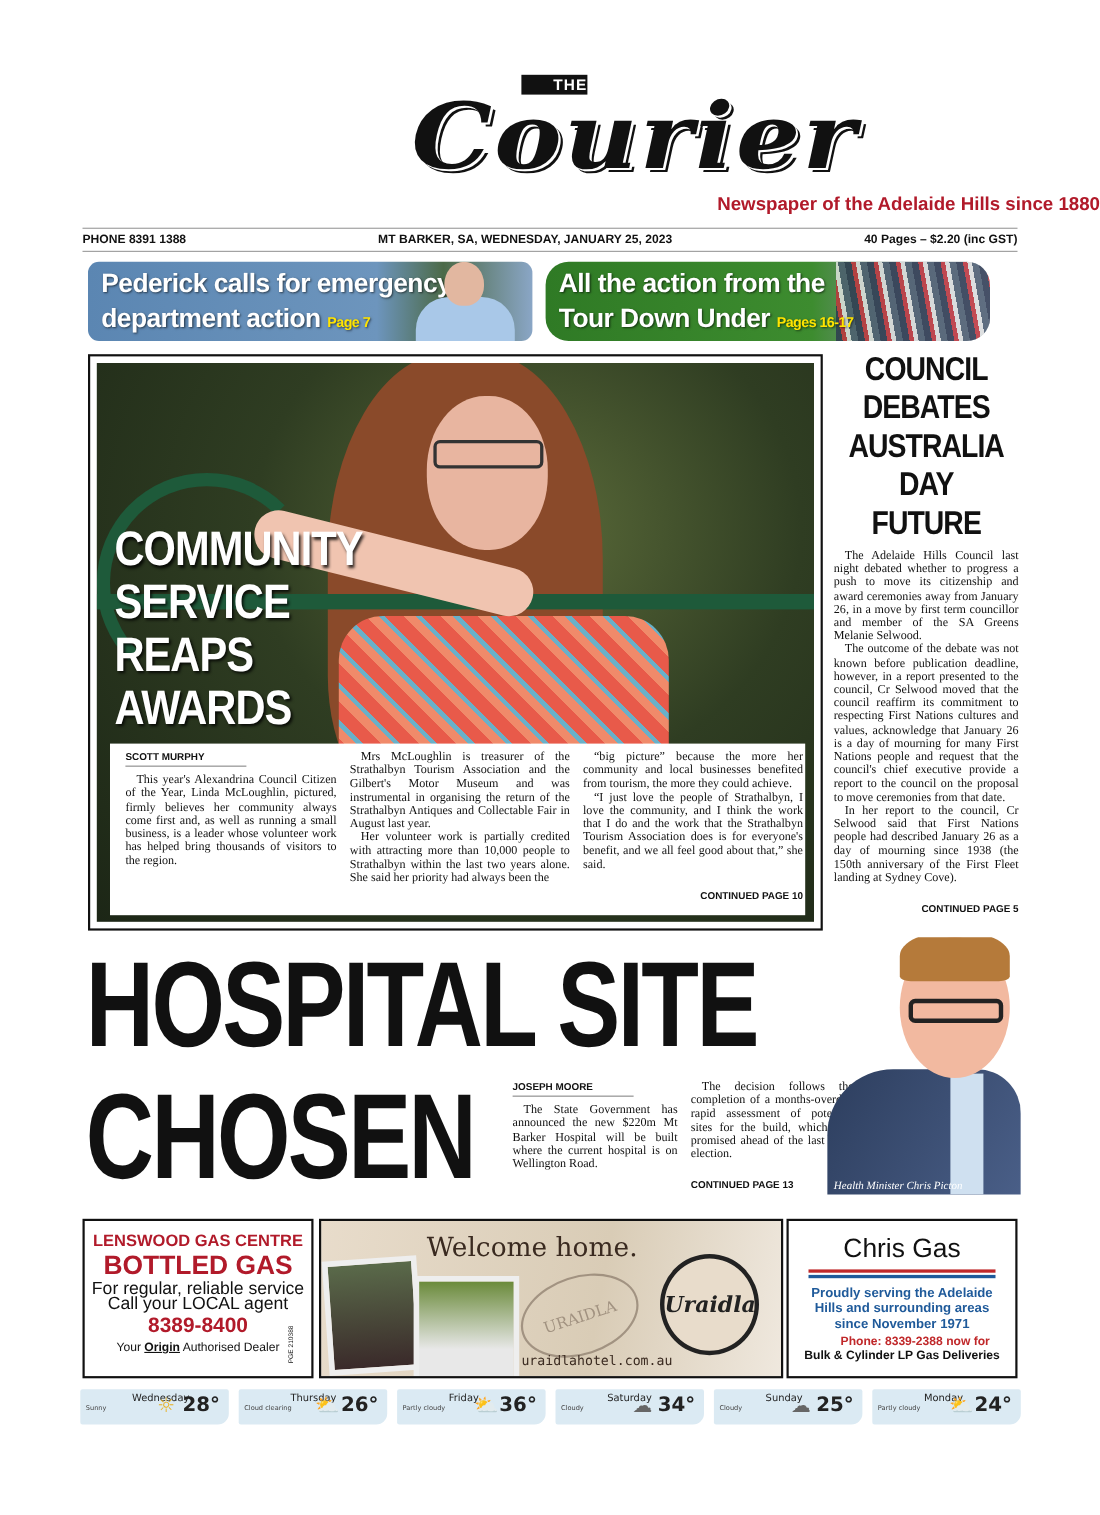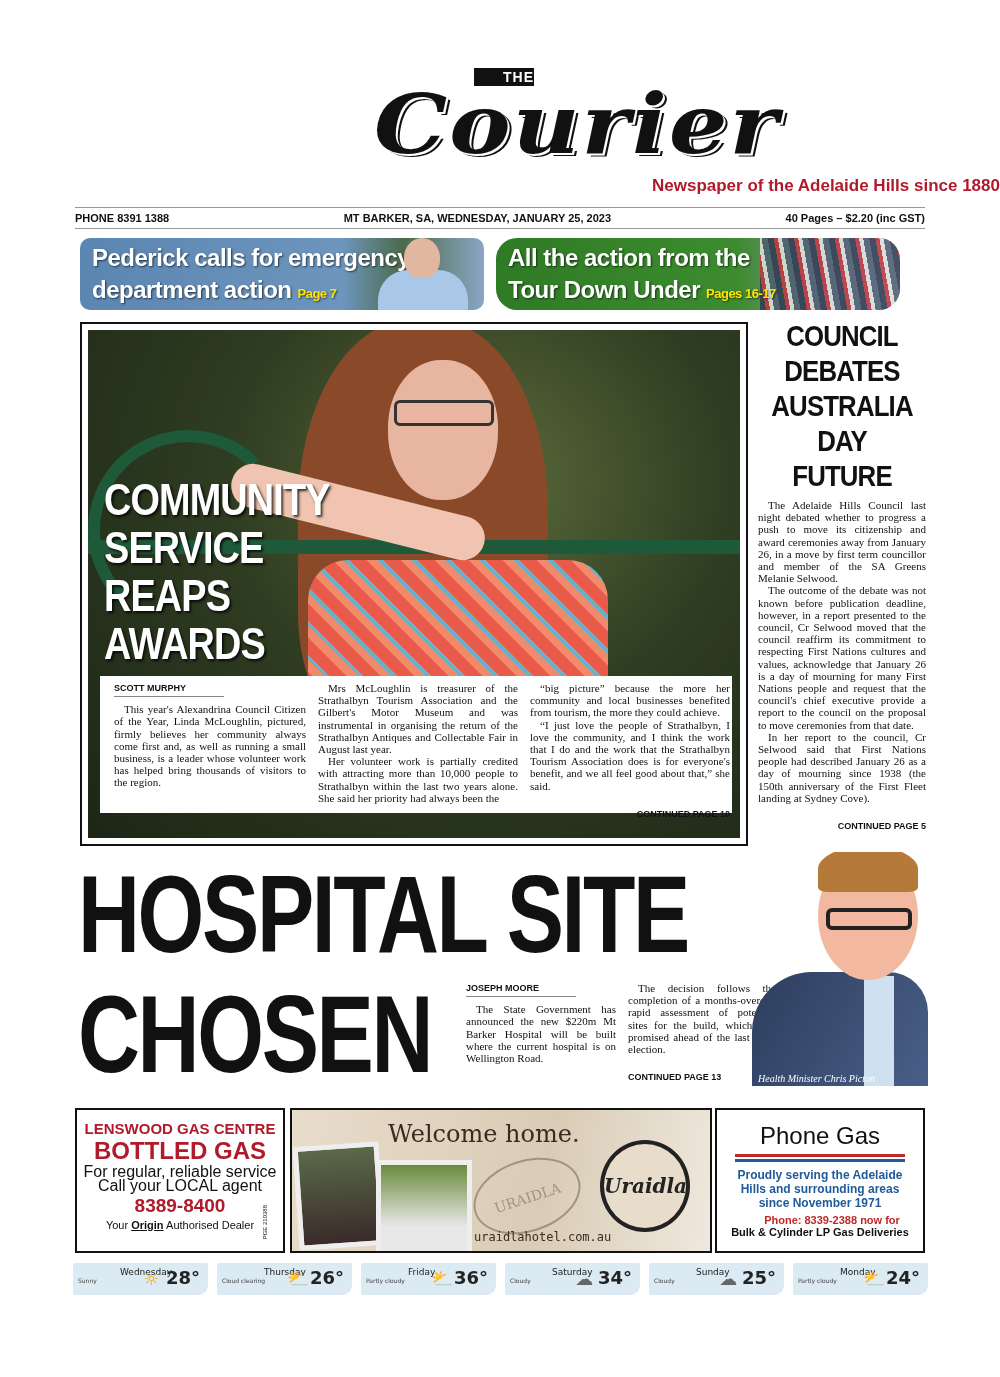--- a/index.html
+++ b/index.html
@@ -36,21 +36,21 @@
   .hair { position: absolute; left: 210px; top: -10px; width: 250px; height: 420px; border-radius: 45% 45% 30% 30%; background: #8a4a2a; }
   .face { position: absolute; left: 300px; top: 30px; width: 110px; height: 140px; border-radius: 48%; background: #e8b5a0; }
   .glasses { position: absolute; left: 306px; top: 70px; width: 100px; height: 26px; border: 3px solid #333; border-radius: 6px; }
   .blouse { position: absolute; left: 220px; top: 230px; width: 300px; height: 230px; border-radius: 40px 40px 0 0;
             background: repeating-linear-gradient(45deg, #e85a4a 0 12px, #f08a6a 12px 20px, #6ab0c8 20px 24px); }
   .arm { position: absolute; left: 140px; top: 160px; width: 260px; height: 44px; border-radius: 22px; background: #f0c4b0; transform: rotate(14deg); }
   .rail { position: absolute; left: 0; top: 210px; width: 100%; height: 14px; background: #1e5a3a; }
   .rail-arc { position: absolute; left: 0; top: 100px; width: 200px; height: 200px; border: 12px solid #1e5a3a; border-radius: 50%; border-bottom-color: transparent; border-right-color: transparent; }
   .feature-headline { position: absolute; left: 16px; top: 146px; color: #fff; font-family: "Liberation Sans", sans-serif; font-weight: bold;
                       font-size: 44px; line-height: 48px; letter-spacing: -1px; text-shadow: 2px 2px 3px rgba(0,0,0,.8); transform: scaleX(0.86); transform-origin: left; }
-  .feature-story { position: absolute; left: 12px; top: 346px; width: 632px; height: 137px; background: #fff; padding: 6px 8px 4px 14px;
+  .feature-story { position: absolute; left: 12px; top: 346px; width: 632px; height: 156px; background: #fff; padding: 6px 8px 4px 14px;
                    display: grid; grid-template-columns: 192px 200px 200px; column-gap: 12px; }
 
   .byline { font-family: "Liberation Sans", sans-serif; font-weight: bold; font-size: 9px; border-bottom: 1px solid #888; padding-bottom: 2px; margin-bottom: 6px; width: 110px; }
   .body-text { font-size: 11px; line-height: 12.2px; text-align: justify; }
   .body-text p { text-indent: 10px; }
   .cont { font-family: "Liberation Sans", sans-serif; font-weight: bold; font-size: 9px; text-align: right; margin-top: 16px; }
 
   .council { position: absolute; left: 758px; top: 318px; width: 168px; }
   .council-head { font-family: "Liberation Sans", sans-serif; font-weight: bold; font-size: 30px; line-height: 35px; text-align: center; letter-spacing: -1px; transform: scaleX(0.86); }
   .council-body { margin-top: 6px; }
@@ -212,21 +212,21 @@
 <aside class="ad ad-uraidla">
   <div class="ur-title">Welcome home.</div>
   <div class="ur-photo1"></div>
   <div class="ur-photo2"></div>
   <div class="ur-stamp">URAIDLA</div>
   <div class="ur-logo">Uraidla</div>
   <div class="ur-url">uraidlahotel.com.au</div>
 </aside>
 
 <aside class="ad ad-thomas">
-  <div class="th-title">Phone Gas</div>
+  <div class="th-title">Chris Gas</div>
   <div class="th-rule-red"></div>
   <div class="th-rule-blue"></div>
   <div class="th-blue">Proudly serving the Adelaide</div>
   <div class="th-blue">Hills and surrounding areas</div>
   <div class="th-blue">since November 1971</div>
   <div class="th-red">Phone: 8339-2388 now for</div>
   <div class="th-black">Bulk &amp; Cylinder LP Gas Deliveries</div>
 </aside>
 
 <section class="weather">

